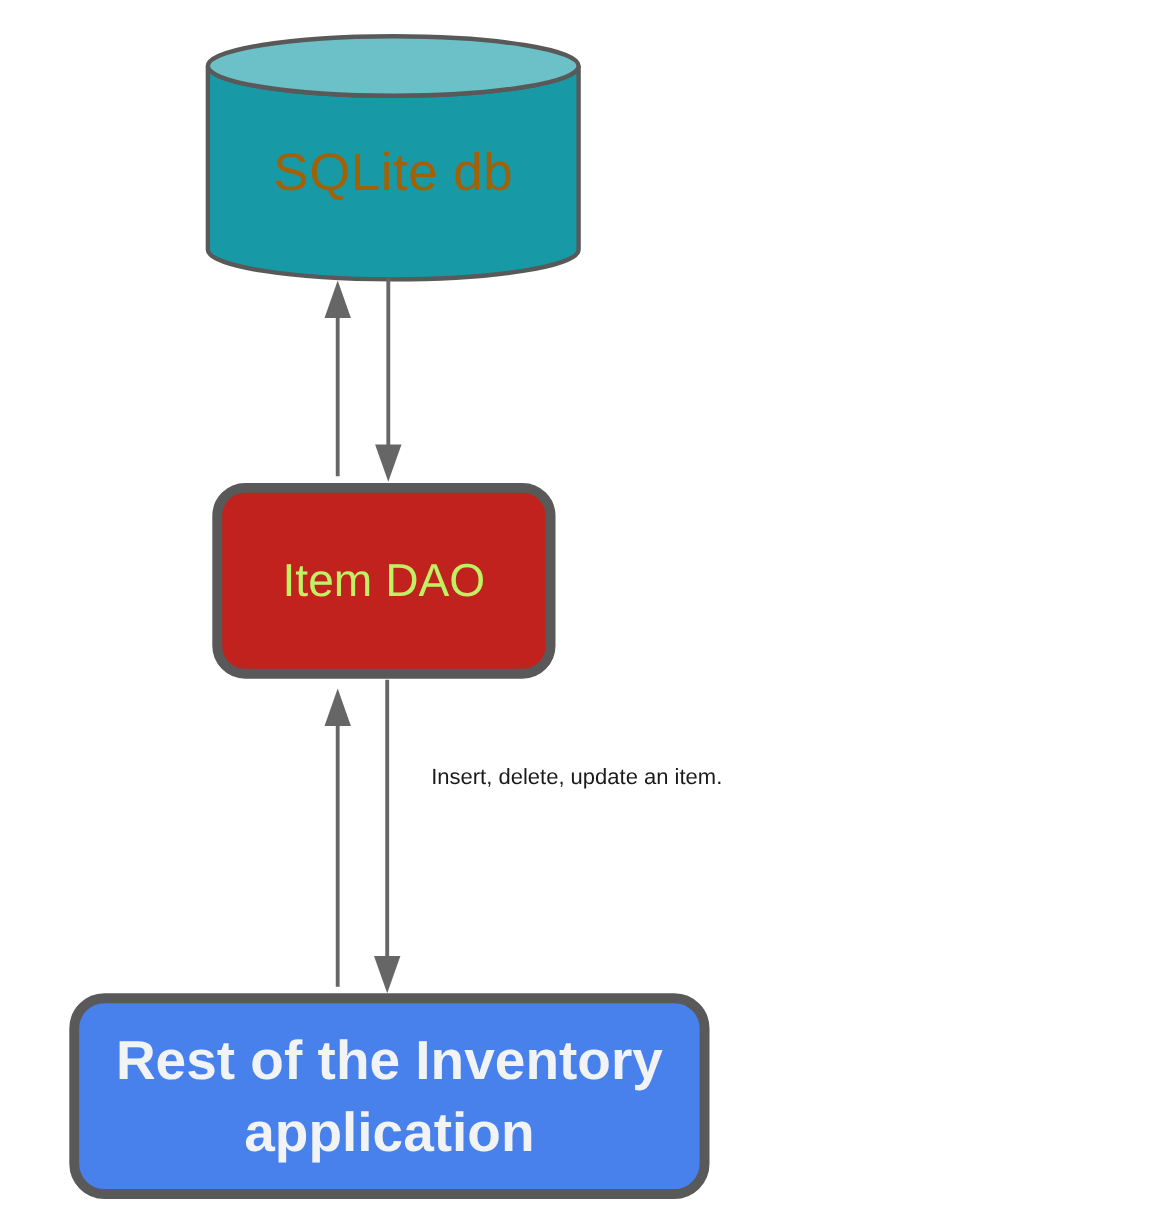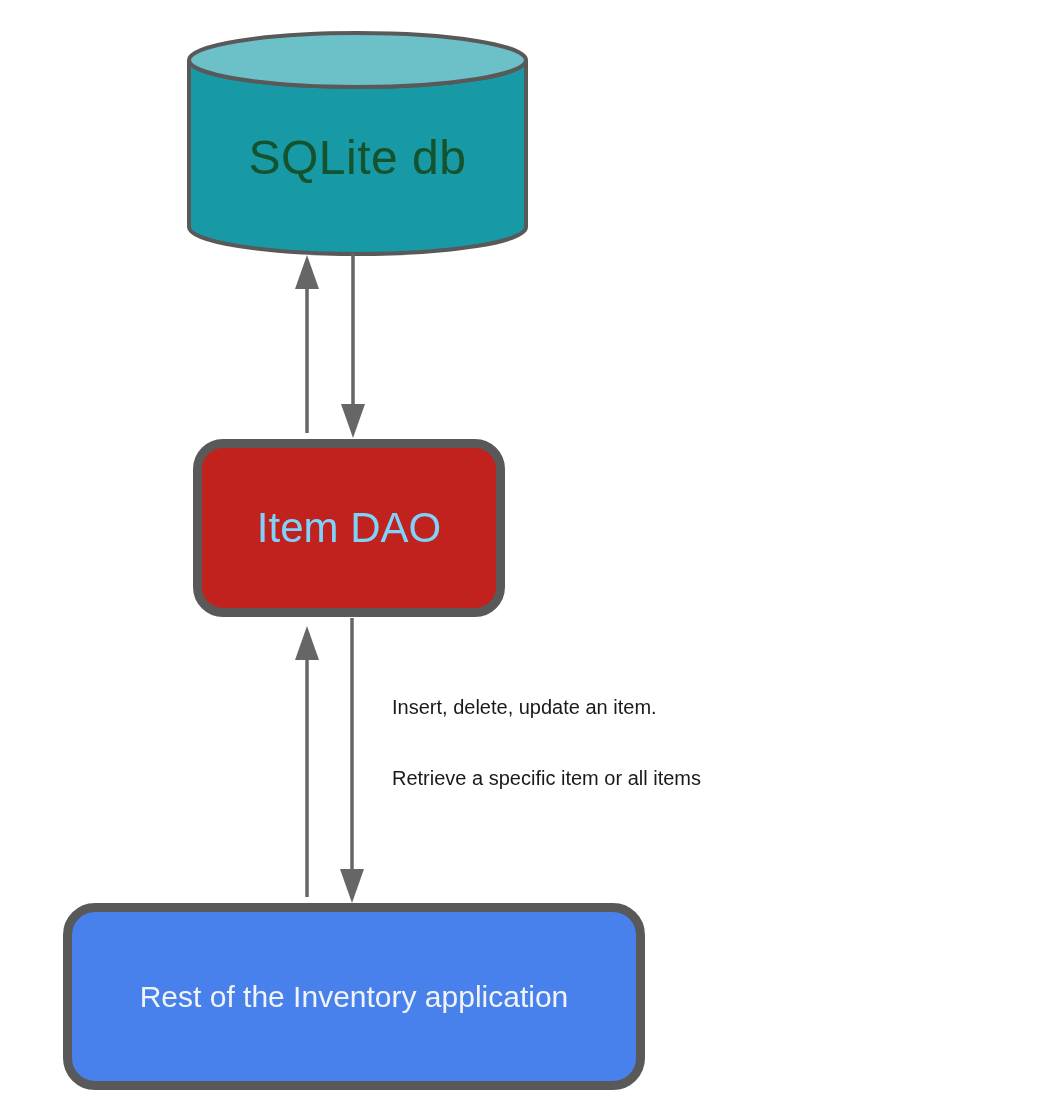--- a/index.html
+++ b/index.html
@@ -56,24 +56,25 @@
     background: #c2221d;
     font-size: 42px;
   }
   .node-app {
     left: 63px;
     top: 903px;
     width: 582px;
     height: 187px;
     border-radius: 32px;
     background: #4880ec;
-    font-size: 30px;
+    font-size: 50px;
     line-height: 1.3;
     color: #f1f3f4;
     padding: 0 24px;
+    font-weight: bold;
   }
 
   
   .arrows {
     left: 0;
     top: 0;
     width: 1050px;
     height: 1114px;
     pointer-events: none;
   }
@@ -95,25 +96,25 @@
 </head>
 <body>
 
 <div class="canvas">
 
   <div class="abs cylinder-wrap">
     <svg width="349" height="230" viewBox="0 0 349 230">
       <path d="M6,30 L6,197 A168.5,27 0 0,0 343,197 L343,30 A168.5,27 0 0,1 6,30 Z" fill="#1799a6" stroke="#595959" stroke-width="4" style="fill: rgb(23, 153, 166); stroke: rgb(89, 89, 89);"></path>
       <ellipse cx="174.5" cy="30" rx="168.5" ry="27" fill="#6cc1c9" stroke="#595959" stroke-width="4" style="fill: rgb(108, 193, 201); stroke: rgb(89, 89, 89);"></ellipse>
     </svg>
-    <div class="cylinder-label" style="color: #14532d;">SQLite db</div>
+    <div class="cylinder-label" style="color: #a16207;">SQLite db</div>
   </div>
 
   <div class="abs node-box node-dao" style="background-color: rgb(194, 34, 29); border-color: rgb(89, 89, 89);">
-    <span style="color: #7dd3fc;">Item DAO</span>
+    <span style="color: #bef264;">Item DAO</span>
   </div>
 
   <div class="abs node-box node-app" style="background-color: rgb(72, 128, 236); border-color: rgb(89, 89, 89);">
     <span style="color: rgb(241, 243, 244);">Rest of the Inventory application</span>
   </div>
 
   <svg class="abs arrows" viewBox="0 0 1050 1114">
 
     <g>
       <line class="arrow-line" x1="307" y1="433" x2="307" y2="288" style="stroke: rgb(102, 102, 102);"></line>
@@ -130,15 +131,14 @@
       <polygon class="arrow-head" points="307,626 295,660 319,660" style="fill: rgb(102, 102, 102);"></polygon>
     </g>
 
     <g>
       <line class="arrow-line" x1="352" y1="618" x2="352" y2="870" style="stroke: rgb(102, 102, 102);"></line>
       <polygon class="arrow-head" points="352,903 340,869 364,869" style="fill: rgb(102, 102, 102);"></polygon>
     </g>
   </svg>
 
   <div class="abs annotation-line l1" style="color: rgb(26, 26, 26);">Insert, delete, update an item.</div>
-  <div class="abs annotation-line l2" style="color: rgb(26, 26, 26);">Retrieve a specific item or all items</div>
 
 </div>
 
 </body></html>

